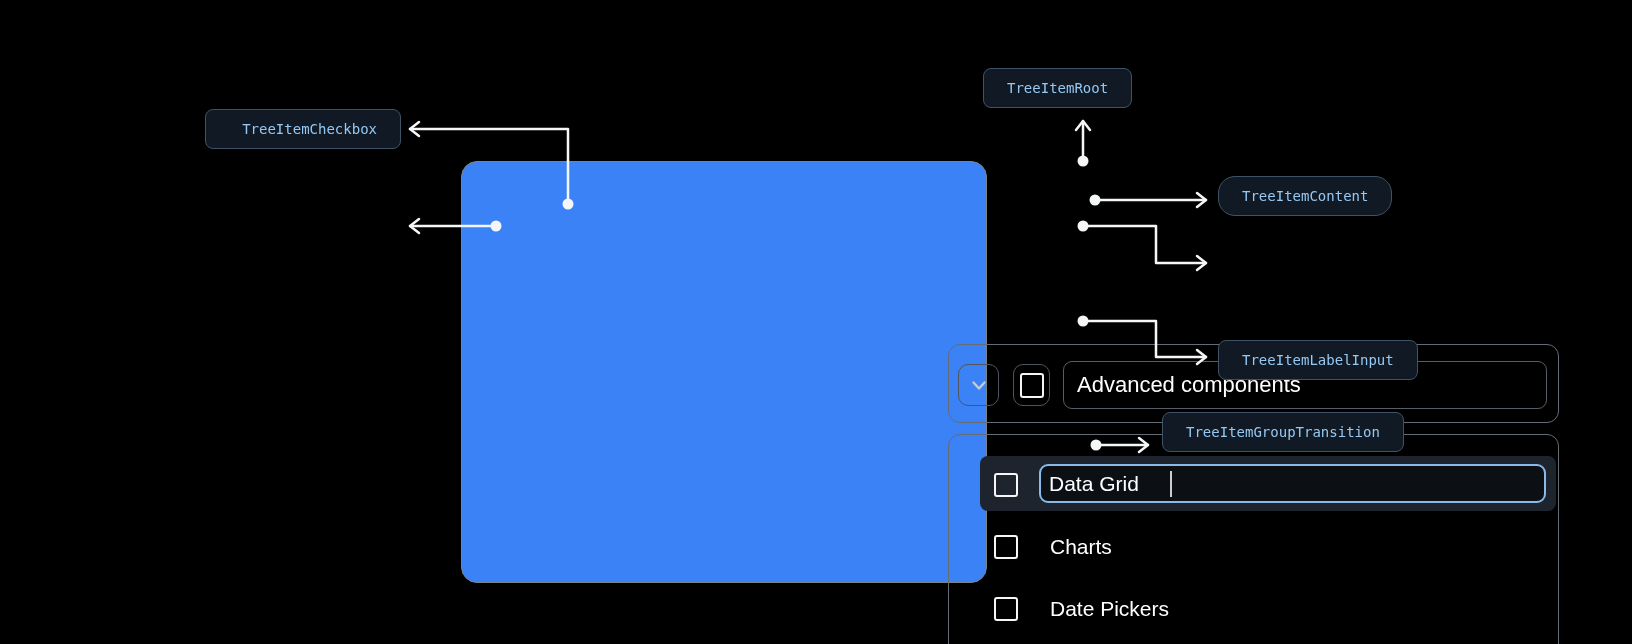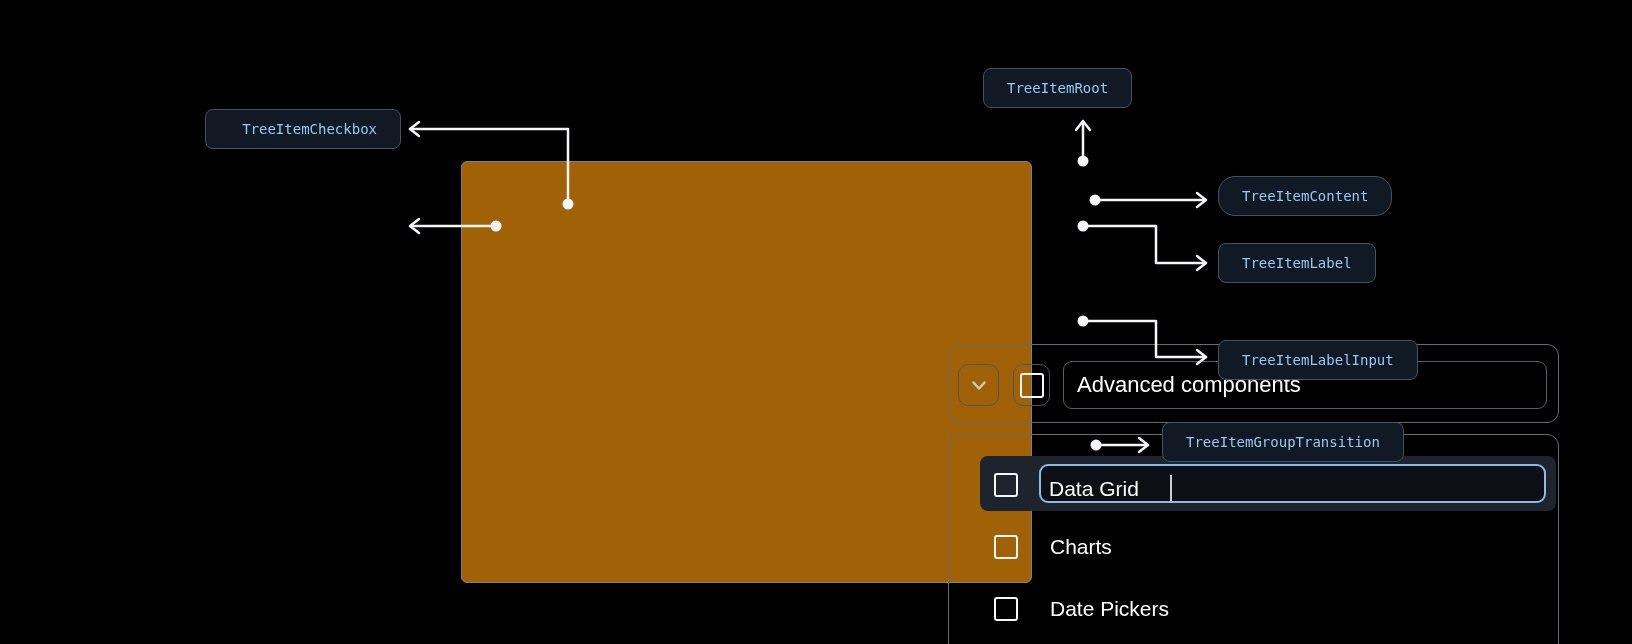--- a/index.html
+++ b/index.html
@@ -1,22 +1,22 @@
 <!DOCTYPE html>
 <html><head>
 <meta charset="utf-8">
 <style>
   html,body{margin:0;padding:0;background:#000;}
   .canvas{position:relative;width:1632px;height:644px;background:#000;overflow:hidden;
           font-family:"Liberation Sans",sans-serif;}
 
   
   .box{position:absolute;box-sizing:border-box;}
-  .root-box{left:461px;top:161px;width:571px;height:422px;border:1.5px solid #7b8288;
-            border-radius:6px;background:#a16207;}
+  .root-box{left:461px;top:161px;width:526px;height:422px;border:1.5px solid #7b8288;
+            border-radius:16px;background:#3b82f6;}
   .content-box{left:486px;top:182px;width:611px;height:79px;border:1.5px solid #656c73;
                border-radius:12px;}
   .group-box{left:486px;top:272px;width:611px;height:287px;border:1.5px solid #656c73;
              border-radius:12px;}
   .icon-btn{position:absolute;box-sizing:border-box;border:1.5px solid #4f555c;border-radius:10px;
             display:flex;align-items:center;justify-content:center;background:transparent;}
   .chevron-btn{left:496px;top:202px;width:41px;height:42px;}
   .parent-checkbox-btn{left:551px;top:202px;width:37px;height:42px;}
   .label-box{position:absolute;left:601px;top:199px;width:484px;height:48px;box-sizing:border-box;
              border:1.5px solid #565d64;border-radius:9px;display:flex;align-items:center;
@@ -25,21 +25,21 @@
   .parent-square{width:24px;height:25px;}
 
   
   .row-highlight{position:absolute;left:518px;top:294px;width:576px;height:55px;border-radius:8px;
                  background:#1d242d;}
   .row-checkbox{position:absolute;left:532px;width:24px;height:24px;}
   .row-label{position:absolute;left:588px;transform:translateY(-50%);color:#ffffff;font-size:21px;
              white-space:nowrap;}
   .label-input{position:absolute;left:577px;top:302px;width:507px;height:39px;box-sizing:border-box;
                border:2px solid #8abae7;border-radius:9px;background:#0c1014;display:flex;
-               align-items:flex-end;padding-left:8px;color:#ffffff;font-size:21px;gap:28px;}
+               align-items:center;padding-left:8px;color:#ffffff;font-size:21px;gap:28px;}
   .caret{width:2px;height:26px;background:#c9ced3;margin-left:3px;}
 
   
   .badge{position:absolute;box-sizing:border-box;height:40px;padding:0 23px;border:1.5px solid #3f5366;
          border-radius:8px;background:#111a24;color:#95c8f3;font-family:"DejaVu Sans Mono",monospace;
          font-size:14px;display:flex;align-items:center;white-space:nowrap;}
 
   
   .overlay{position:absolute;left:0;top:0;width:1632px;height:644px;pointer-events:none;}
 </style>
@@ -118,18 +118,17 @@
     </g>
   </svg>
 
   <div class="badge" style="right:1231px;top:109px;padding-left:36px;">TreeItemCheckbox</div>
 
 
   <div class="badge" style="left:983px;top:68px;">TreeItemRoot</div>
 
   <div class="badge" style="left:1218px;top:176px;border-radius:17px;">TreeItemContent</div>
 
-  <div class="badge" style="left:1218px;top:243px;">TreeItemLabel</div>
 
   <div class="badge" style="left:1218px;top:340px;">TreeItemLabelInput</div>
 
-  <div class="badge" style="left:1162px;top:422px;">TreeItemGroupTransition</div>
+  <div class="badge" style="left:1162px;top:412px;">TreeItemGroupTransition</div>
 </div>
 
 </body></html>

